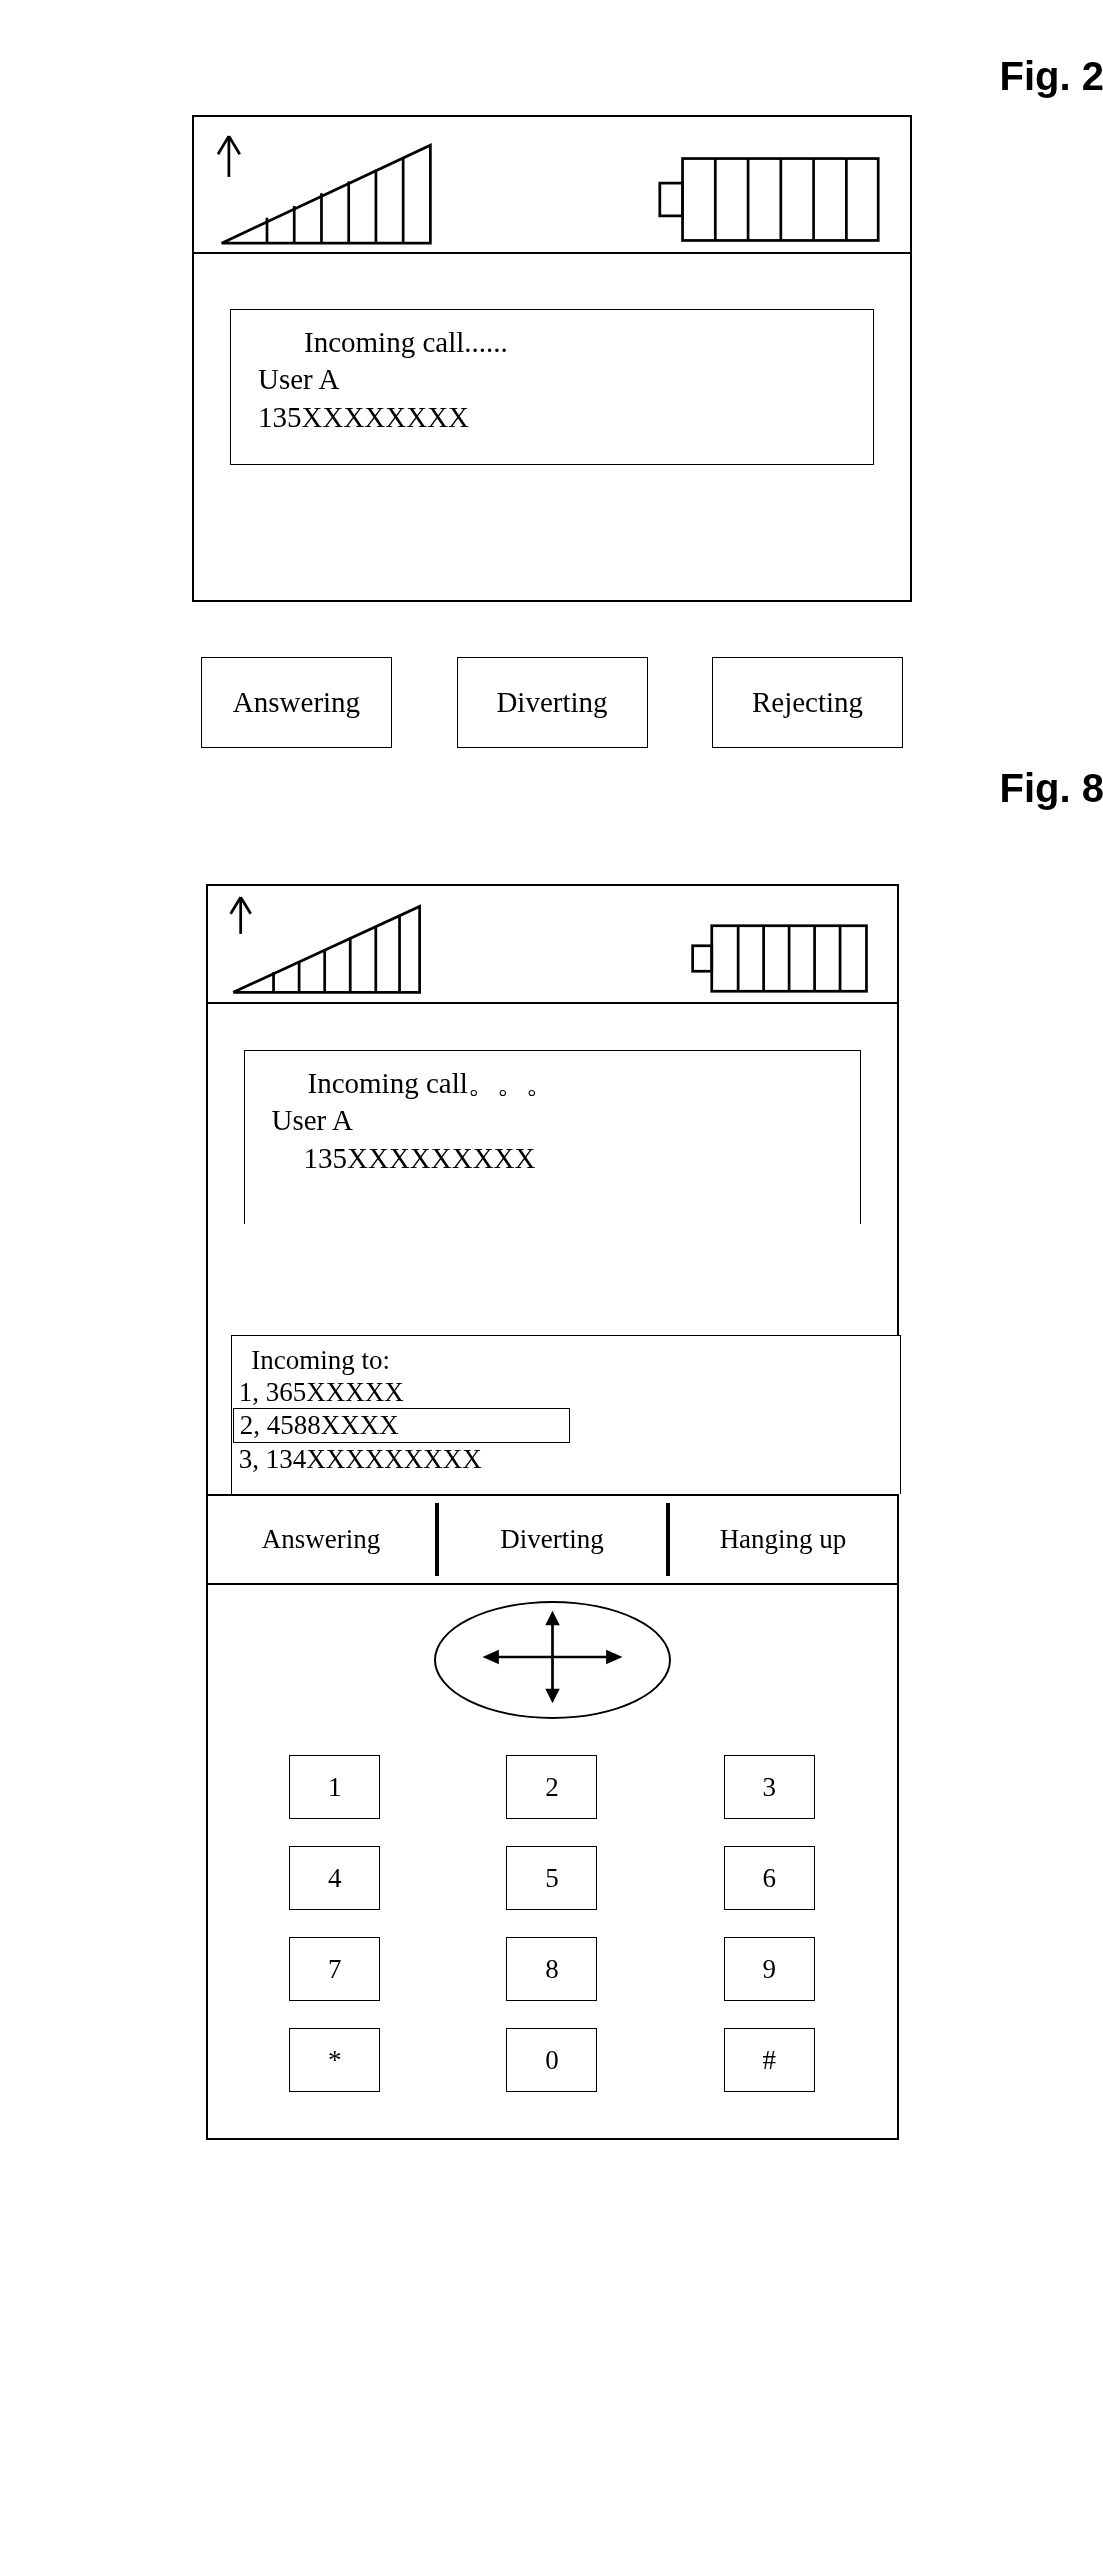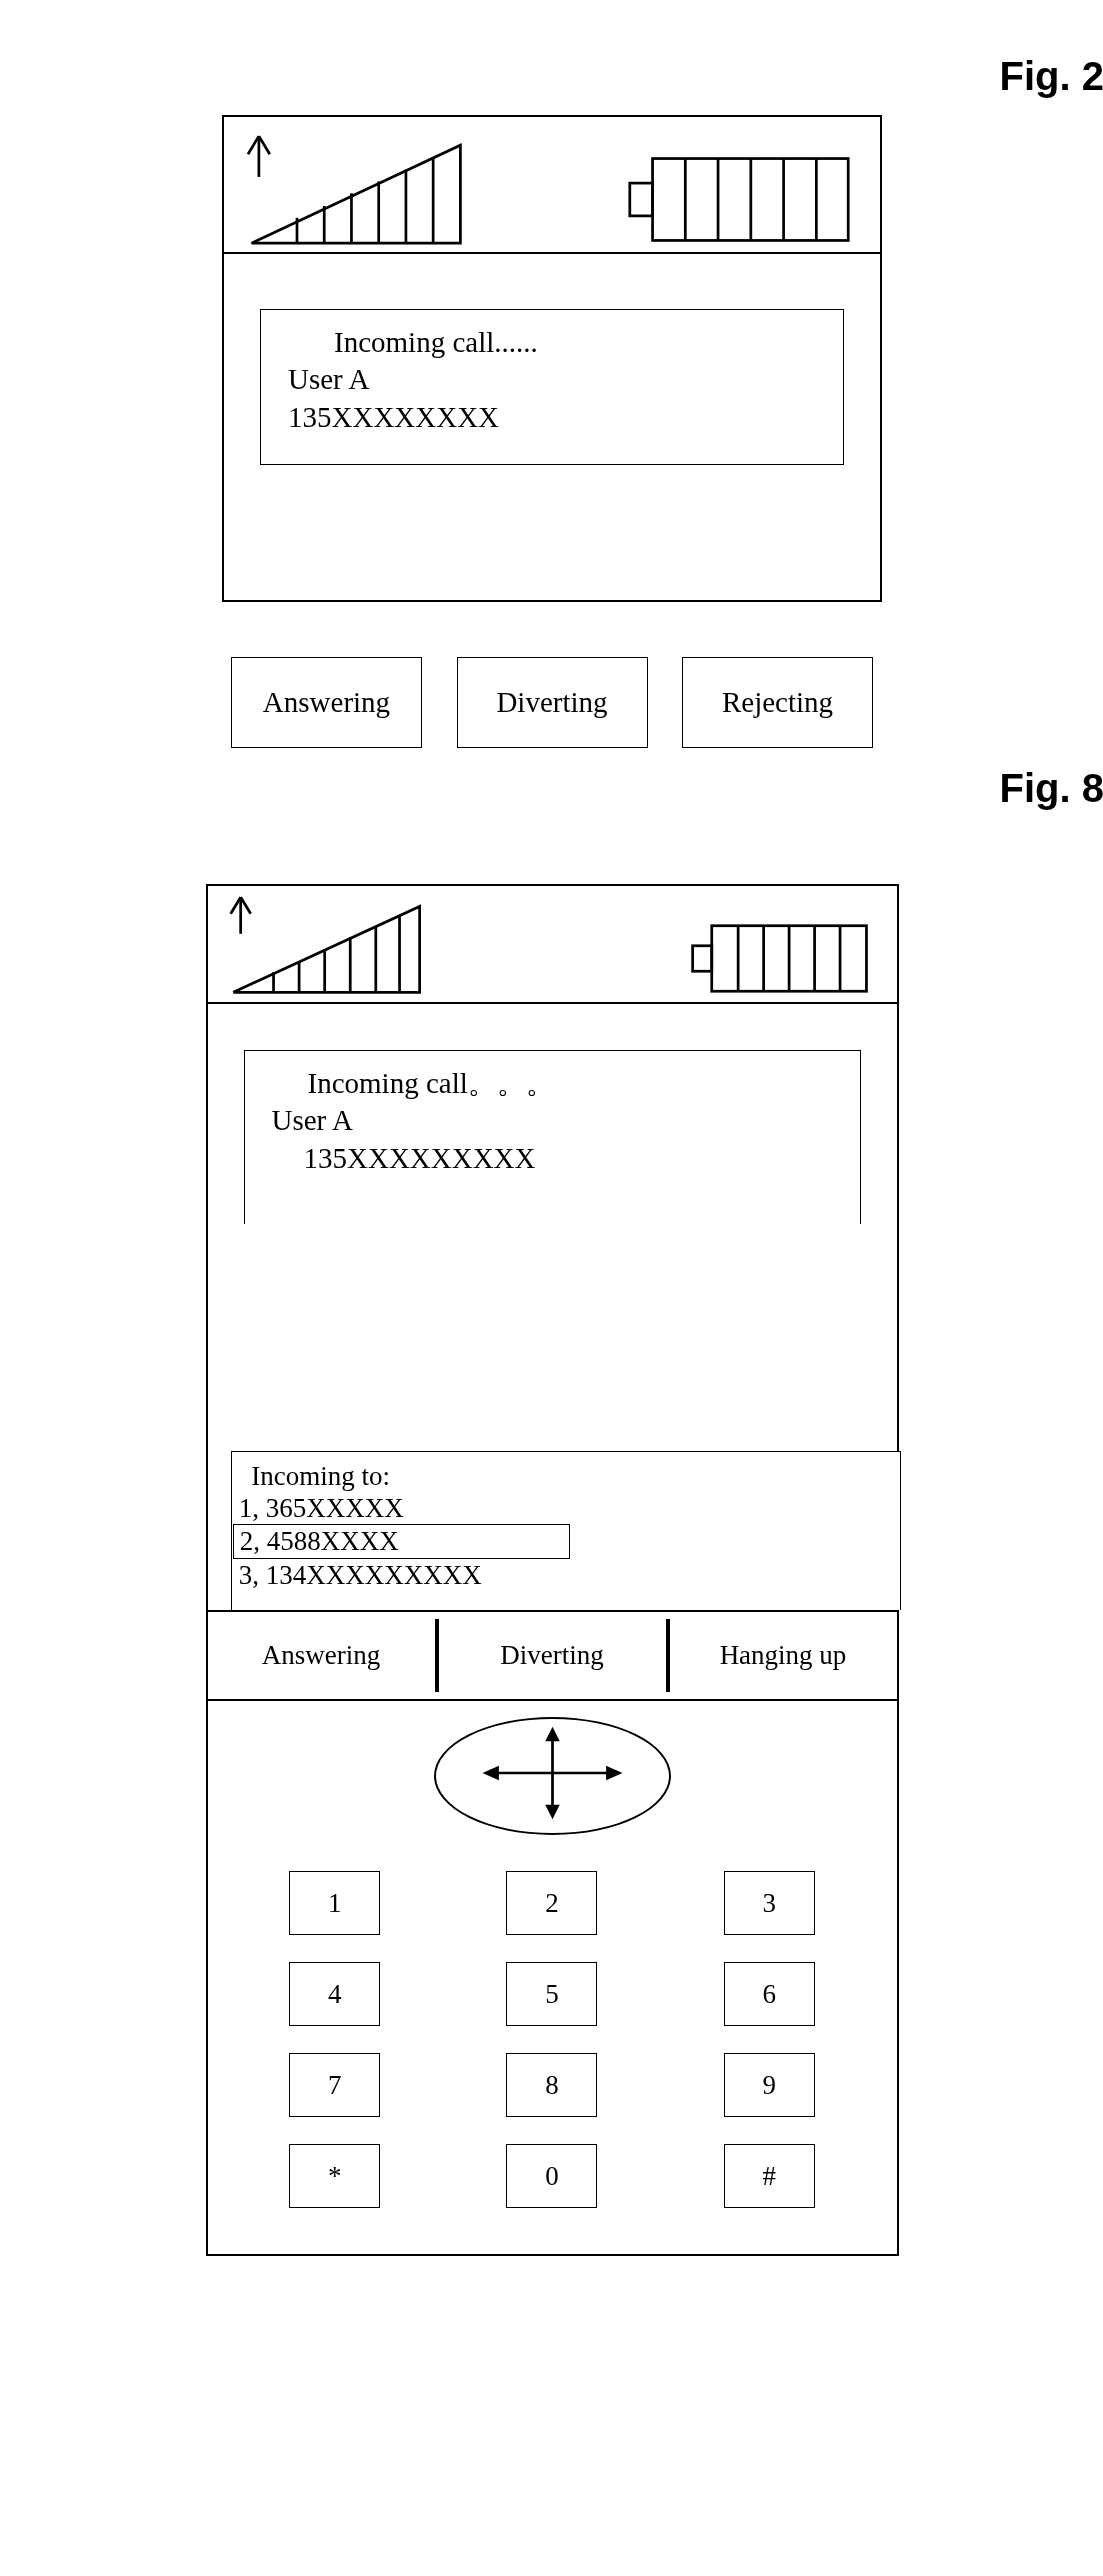--- a/index.html
+++ b/index.html
@@ -15,21 +15,21 @@
   .fig-title {
     text-align: right;
     font-family: Arial, sans-serif;
     font-weight: bold;
     font-size: 40px;
     margin: 18px 0 9px;
   }
 
   
   .fig2 {
-    width: 660px;
+    width: 720px;
     margin: 16px auto;
   }
   .fig2-screen {
     border: 2.7px solid #000;
   }
   .fig2-status {
     height: 137px;
     border-bottom: 2.7px solid #000;
     display: flex;
     justify-content: space-between;
@@ -69,21 +69,21 @@
   .fig3-status {
     height: 118px;
     border-bottom: 2.7px solid #000;
     display: flex;
     justify-content: space-between;
     align-items: flex-end;
     padding: 0 25.5px 0 18px;
   }
   .fig3-display {
     position: relative;
-    height: 608px;
+    height: 492px;
     border-bottom: 2.7px solid #000;
     padding: 46px 36px 0;
   }
   .fig3-callbox {
     border: 1.8px solid #000;
     border-bottom: none;
     padding: 13.7px 27px 46px;
     position: relative;
   }
   .fig3-callbox .status { margin-left: 36px; }

